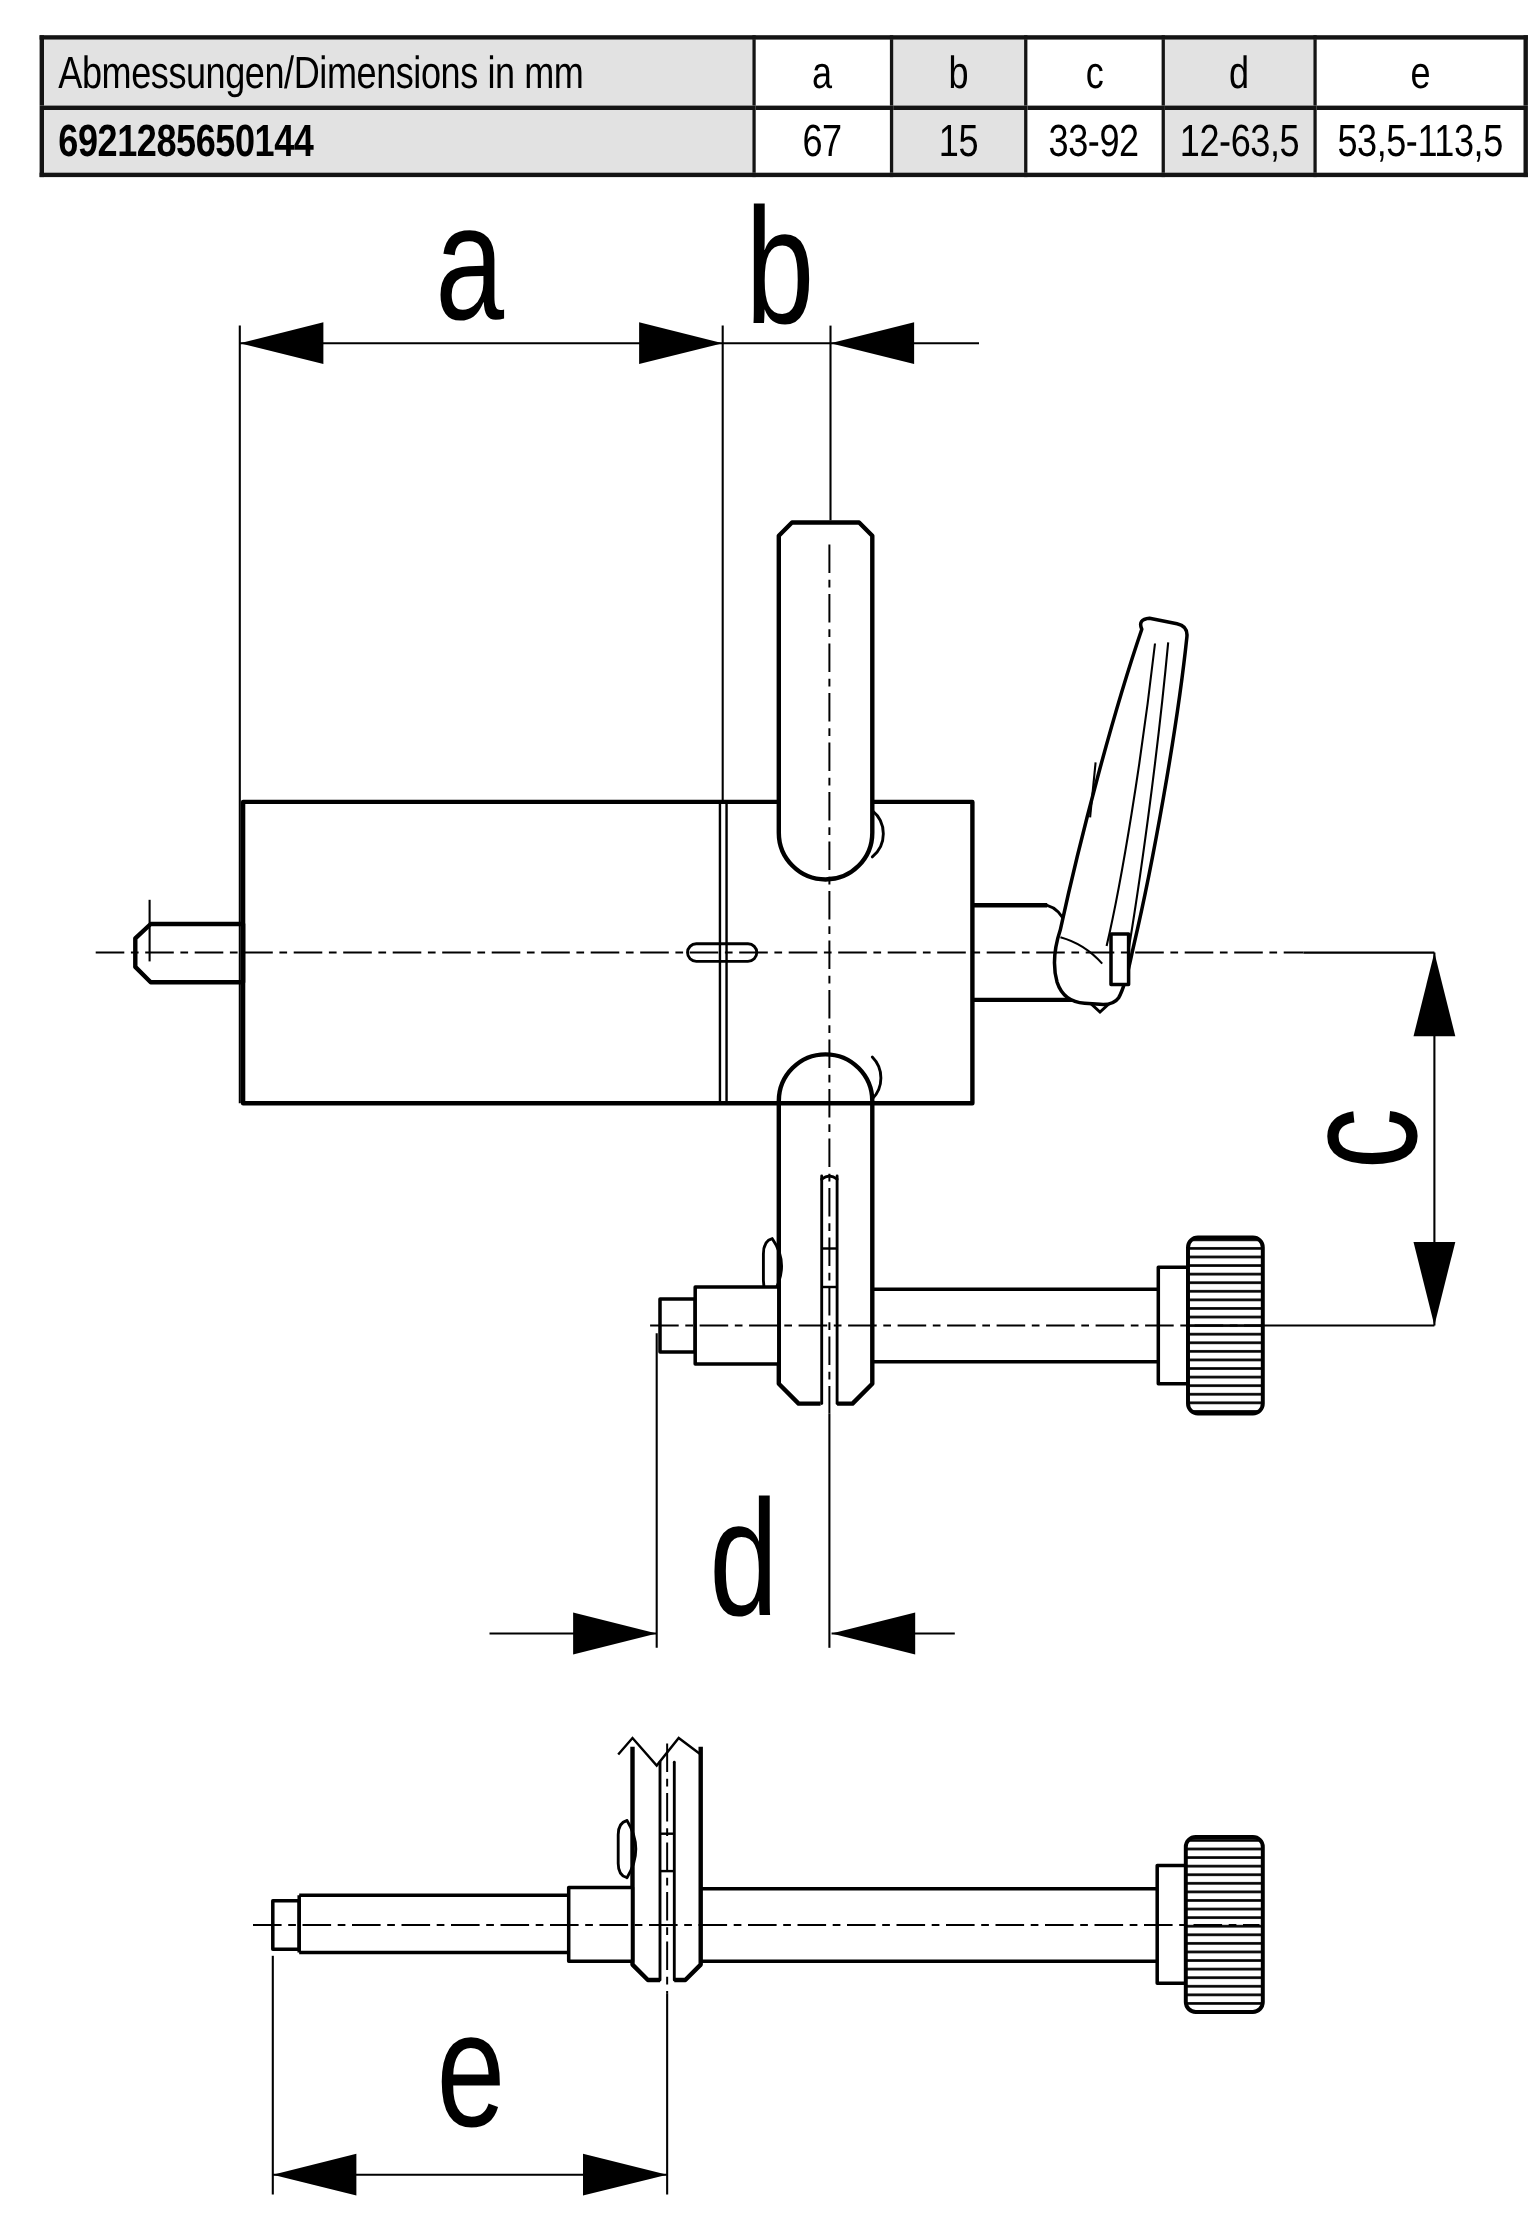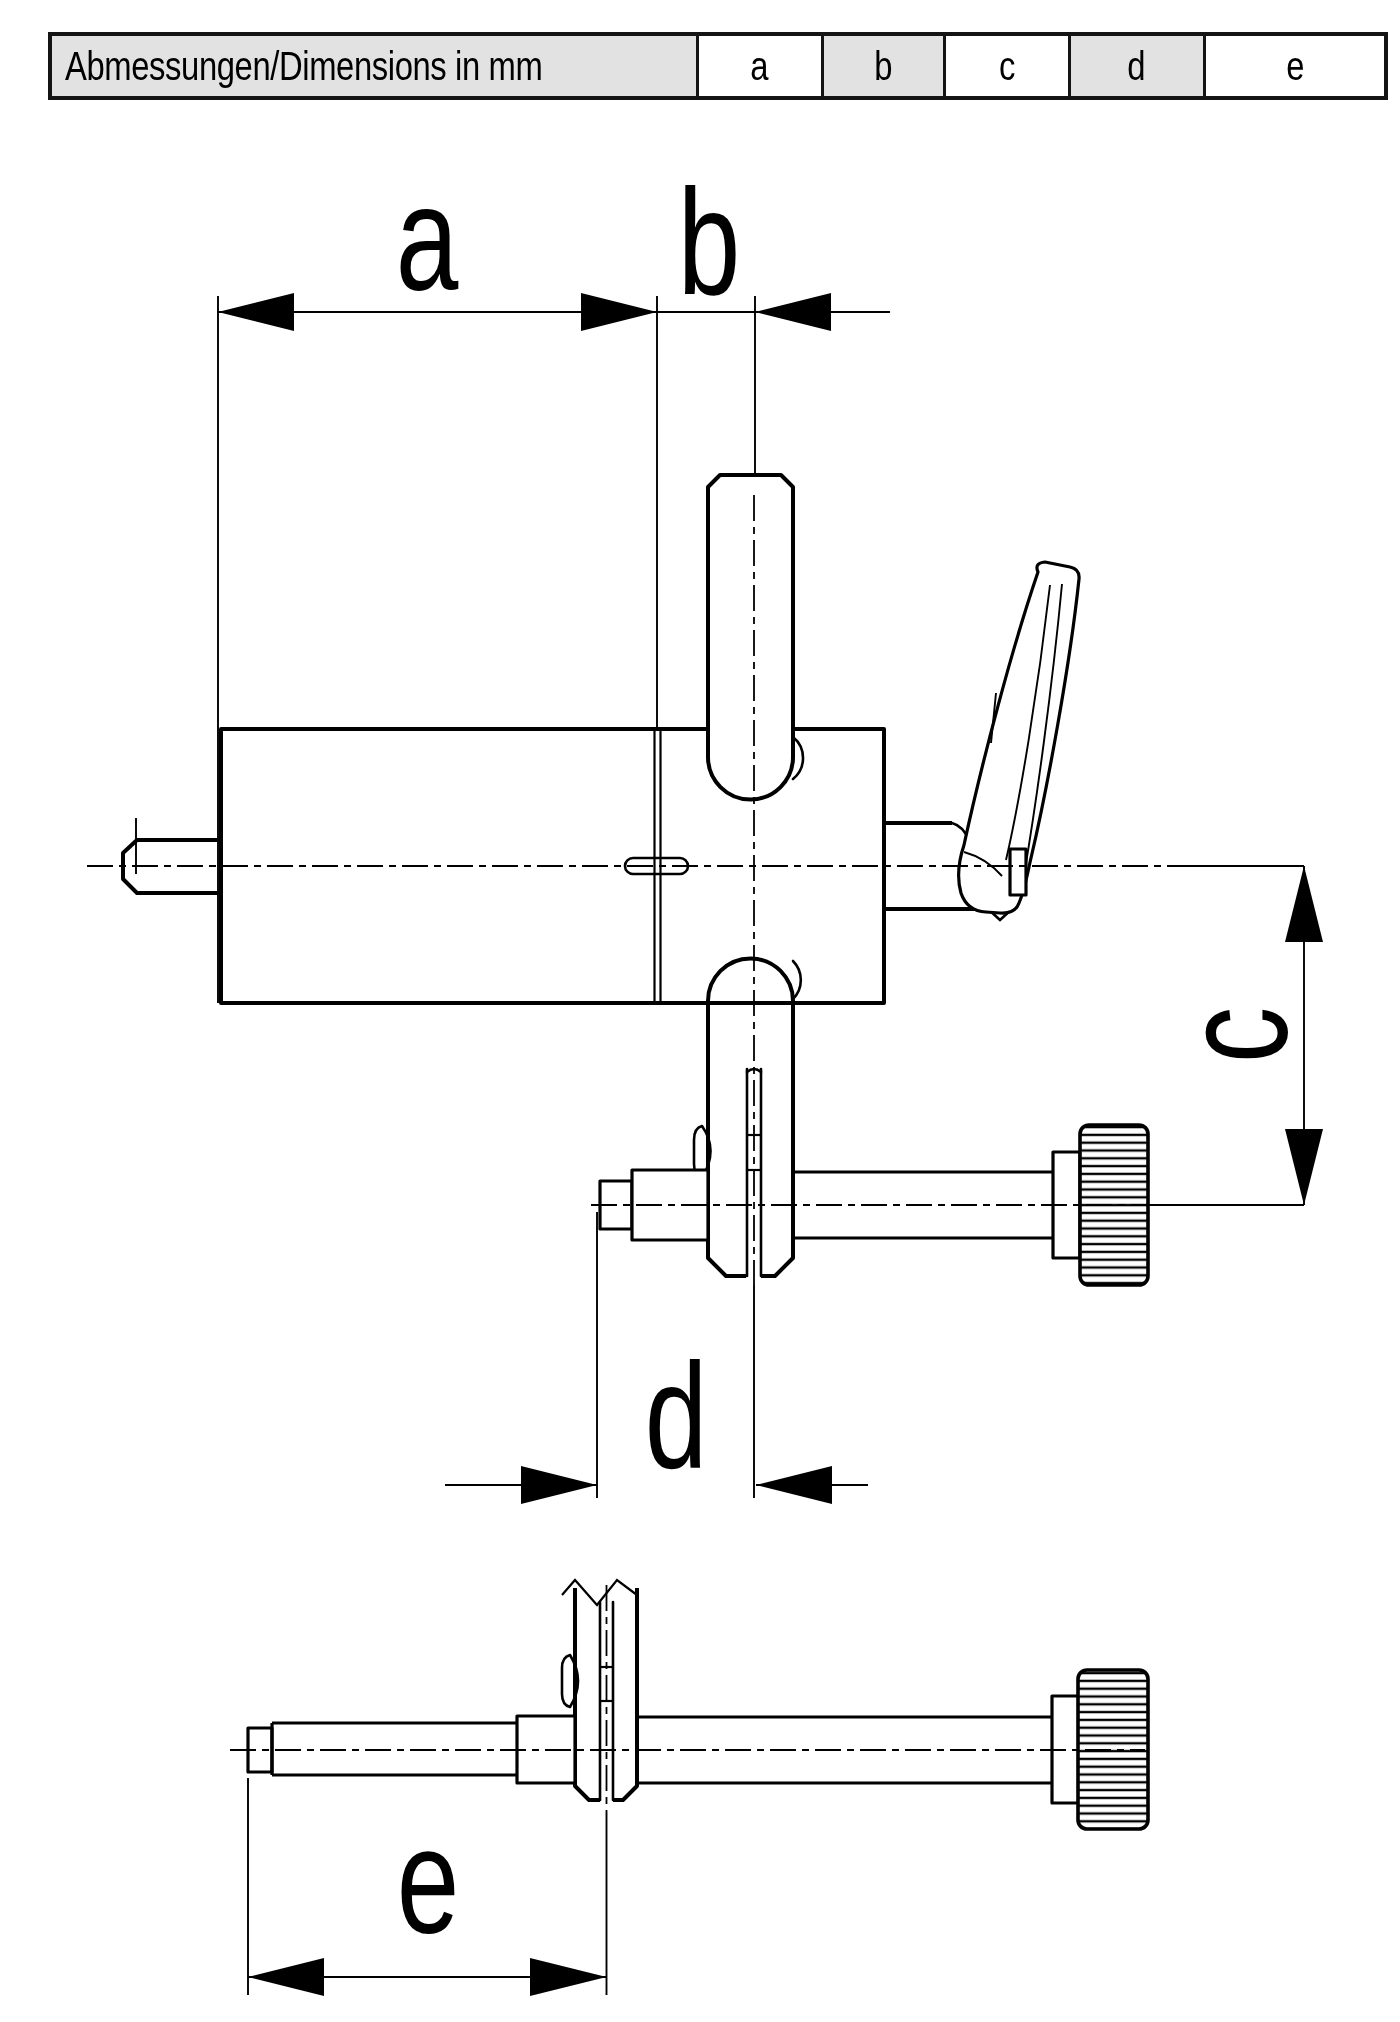--- a/index.html
+++ b/index.html
@@ -2,21 +2,21 @@
 <html><head>
 <meta charset="utf-8">
 <style>
   html,body{margin:0;padding:0;}
   body{
     width:1400px;height:2022px;position:relative;background:#ffffff;
     font-family:"Liberation Sans",sans-serif;overflow:hidden;
   }
   
   .dim-table{
-    position:absolute;left:48px;top:32px;z-index:2;
+    position:absolute;left:36px;top:32px;z-index:2;
     border-collapse:collapse;table-layout:fixed;
     border:4px solid #141414;
   }
   .dim-table td{
     border:3px solid #141414;padding:0;vertical-align:middle;
     white-space:nowrap;overflow:hidden;font-size:41px;color:#000;
   }
   .dim-table tr.r1 td{height:60px;border-bottom:4px solid #141414;}
   .dim-table tr.r2 td{height:57px;}
   .dim-table td.gray{background:#e2e2e2;}
@@ -53,20 +53,28 @@
   </colgroup>
   <tbody>
       <tr class="r1">
     <td class="gray left"><span class="cond">Abmessungen/Dimensions in mm</span></td>
     <td class="white ctr"><span class="cond">a</span></td>
     <td class="gray ctr"><span class="cond">b</span></td>
     <td class="white ctr"><span class="cond">c</span></td>
     <td class="gray ctr"><span class="cond">d</span></td>
     <td class="white ctr"><span class="cond">e</span></td>
   </tr>
+  <tr class="r2">
+    <td class="gray left"><span class="cond bold">6921285650144</span></td>
+    <td class="white ctr"><span class="cond">67</span></td>
+    <td class="gray ctr"><span class="cond">15</span></td>
+    <td class="white ctr"><span class="cond">33-92</span></td>
+    <td class="gray ctr"><span class="cond">12-63,5</span></td>
+    <td class="white ctr"><span class="cond">53,5-113,5</span></td>
+  </tr>
 </tbody>
   </table>
 
 <svg class="drawing" width="1400" height="2022" viewBox="0 0 1400 2022">
   <defs>
     <pattern id="knurl" width="12" height="7.8" patternUnits="userSpaceOnUse">
       <rect width="12" height="7.8" fill="#ffffff"></rect>
       <line x1="0" y1="3.9" x2="12" y2="3.9" stroke="#000" stroke-width="2.4"></line>
     </pattern>
   </defs>

